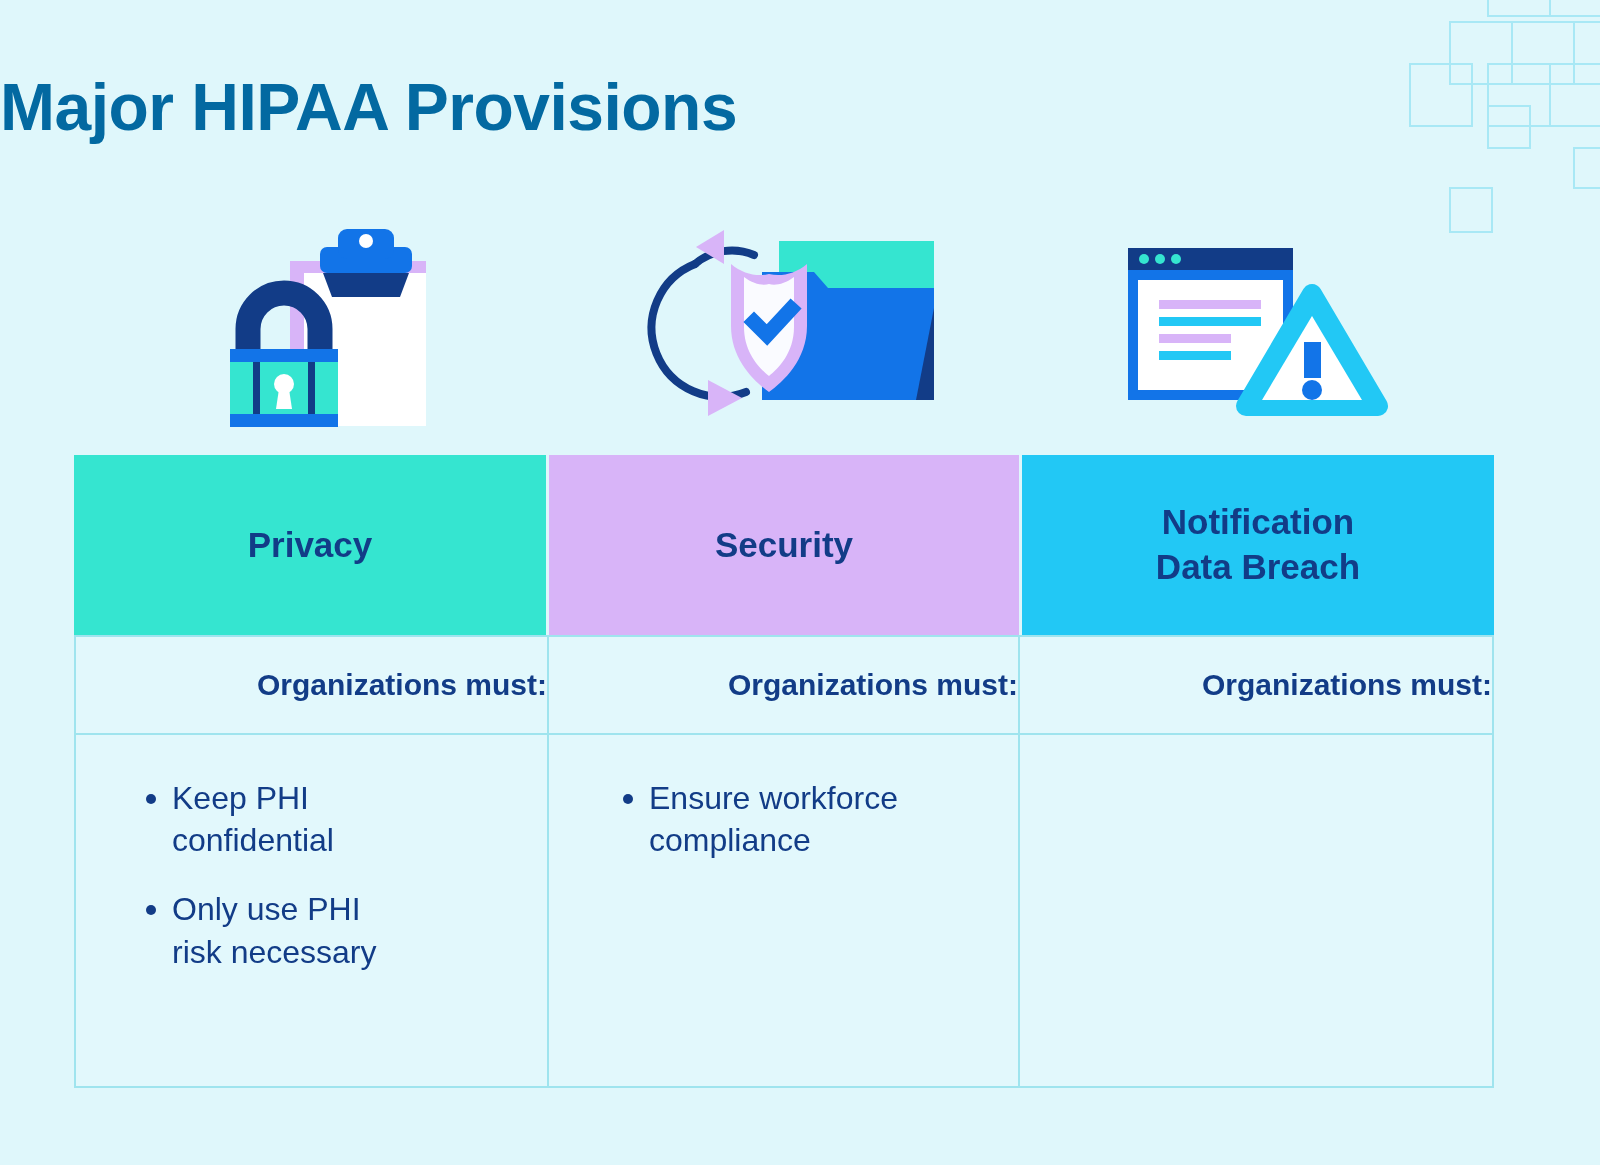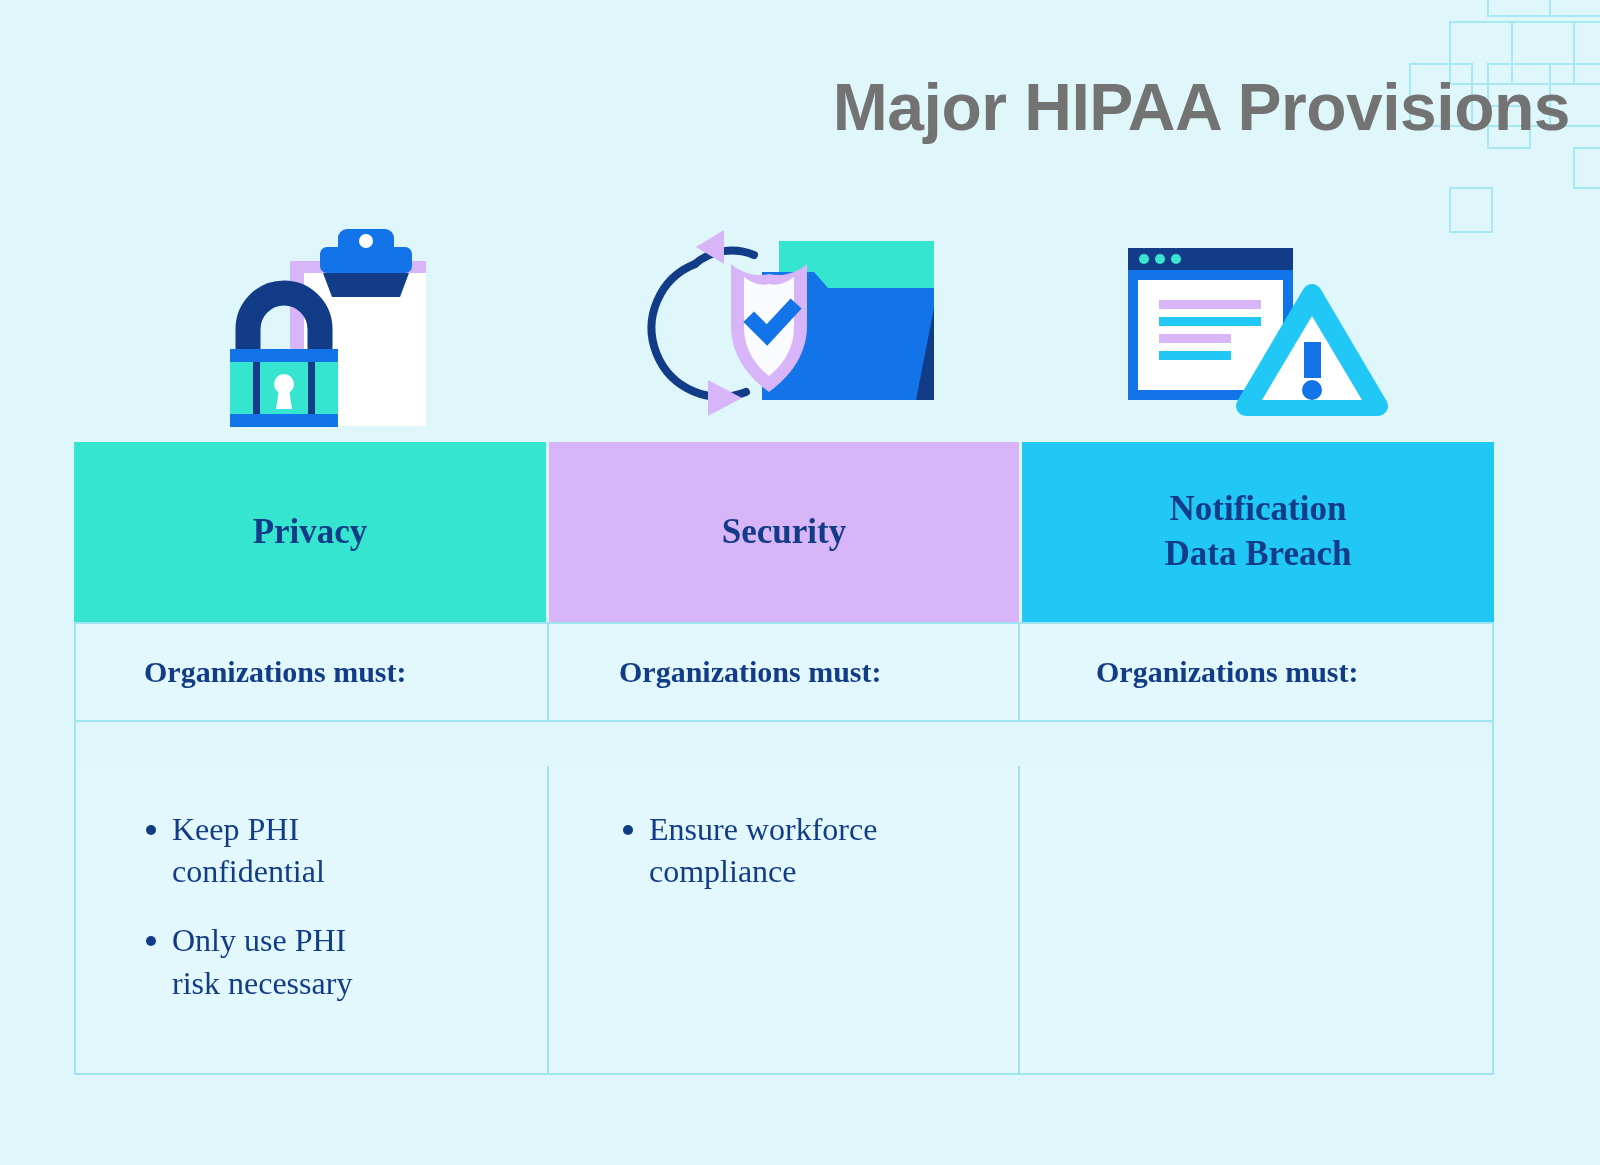--- a/index.html
+++ b/index.html
@@ -24,24 +24,24 @@
     height: 245px;
     pointer-events: none;
   }
 
   
   #page-title {
     position: absolute;
     top: 74px;
     left: 0;
     width: 1570px;
-    text-align: right;
+    text-align: left;
     font-size: 66px;
     font-weight: bold;
-    color: #737373;
+    color: #0369a1;
     letter-spacing: -0.5px;
     line-height: 1;
   }
 
   
   #icon-row {
     position: absolute;
     top: 212px;
     left: 74px;
     width: 1420px;
@@ -51,24 +51,23 @@
   .icon-cell {
     flex: 0 0 33.333%;
     display: flex;
     align-items: center;
     justify-content: center;
   }
 
   
   #provisions-table {
     position: absolute;
-    top: 442px;
+    top: 455px;
     left: 74px;
     width: 1420px;
-    font-family: Liberation Serif, serif;
   }
   .table-header-row {
     display: flex;
     height: 180px;
   }
   .header-cell {
     display: flex;
     align-items: center;
     justify-content: center;
     text-align: center;
@@ -92,20 +91,21 @@
   .subhead-row { border-top: 2px solid #9FE4EE; }
   .bullets-row {
     border-top: 2px solid #9FE4EE;
     border-bottom: 2px solid #9FE4EE;
     min-height: 355px;
   }
   .body-cell {
     background: #E2F8FC;
     box-sizing: border-box;
     padding: 0;
+    justify-content: flex-end;
   }
   .bc-1 { flex: 0 0 473px; border-right: 2px solid #9FE4EE; }
   .bc-2 { flex: 0 0 471px; border-right: 2px solid #9FE4EE; }
   .bc-3 { flex: 1; }
 
   .subhead-cell {
     height: 96px;
     display: flex;
     align-items: center;
   }
@@ -113,21 +113,20 @@
     font-size: 30px;
     font-weight: bold;
     color: #123C87;
     padding-left: 68px;
   }
   .bc-2 .subhead-text { padding-left: 70px; }
   .bc-3 .subhead-text { padding-left: 76px; }
 
   .bullets-cell {
     padding: 42px 24px 18px 62px;
-    margin-top: 44px;
   }
   .bc-2.bullets-cell { padding-left: 66px; }
   .bc-3.bullets-cell { padding-left: 70px; }
 
   ul.bullet-list {
     margin: 0;
     padding: 0 0 0 34px;
     list-style: none;
   }
   ul.bullet-list li {

